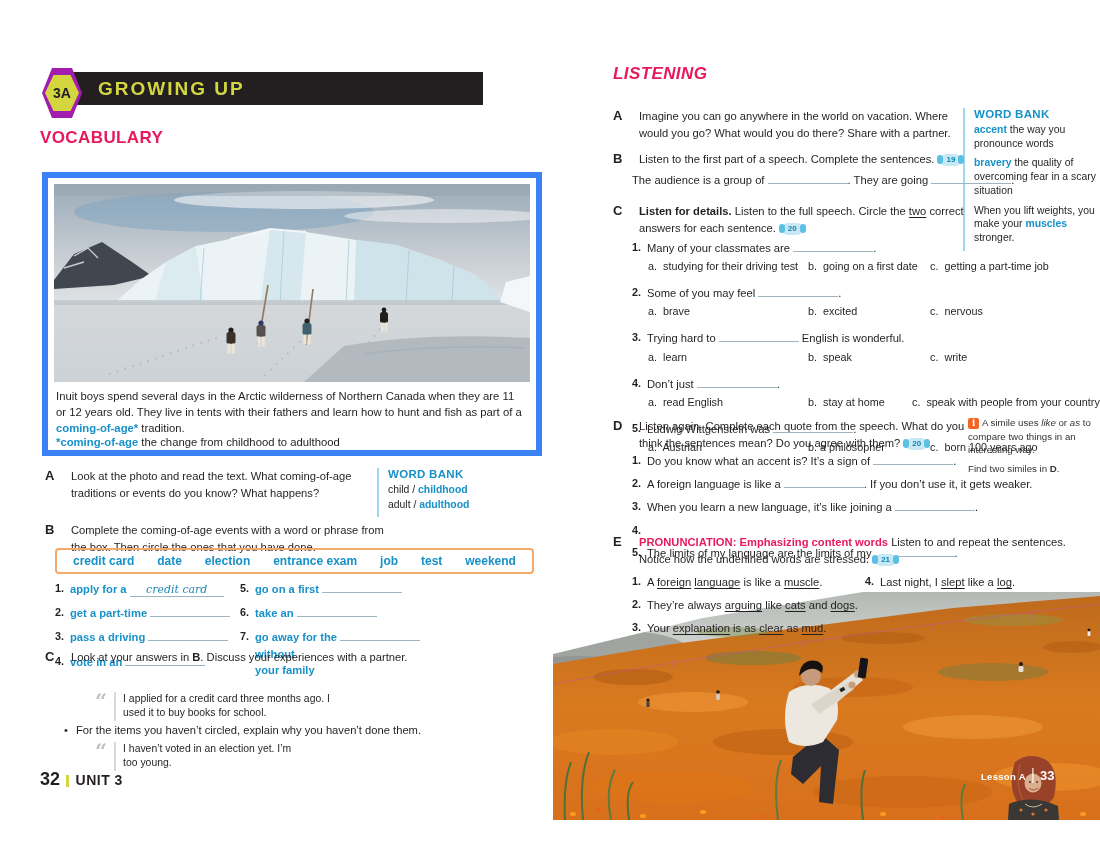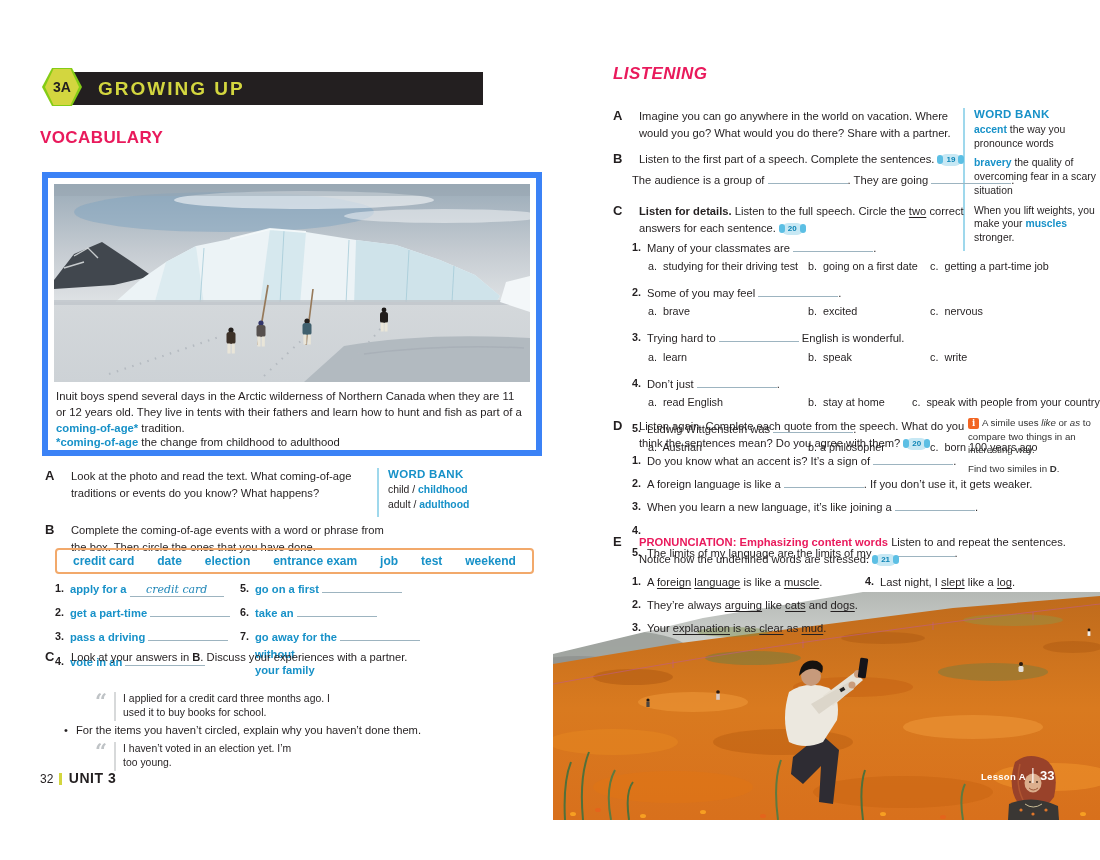--- a/index.html
+++ b/index.html
@@ -7,21 +7,21 @@
     width:1100px;height:860px;position:relative;background:#ffffff;
     font-family:"Liberation Sans",sans-serif;color:#231f20;overflow:hidden;
     -webkit-font-smoothing:antialiased;
   }
   .abs{position:absolute;}
   .tw{color:#1791c8;font-weight:bold;}
   u{text-decoration:underline;text-underline-offset:2px;}
   .bk{display:inline-block;width:80px;border-bottom:1px solid #9db4c0;height:11px;vertical-align:baseline;}
   .bk.ans{width:94px;text-align:center;font-family:"DejaVu Serif",serif;font-style:italic;color:#2187b8;font-size:11px;height:auto;line-height:12px;}
   
-  .hexa{width:40px;height:38px;background:#84cc16;clip-path:polygon(25% 0,75% 0,100% 50%,75% 100%,25% 100%,0 50%);display:flex;align-items:center;justify-content:center;}
+  .hexa{width:40px;height:50px;background:#a21caf;clip-path:polygon(25% 0,75% 0,100% 50%,75% 100%,25% 100%,0 50%);display:flex;align-items:center;justify-content:center;}
   .hexa-in{width:34px;height:36px;background:#d3d63f;clip-path:polygon(25% 0,75% 0,100% 50%,75% 100%,25% 100%,0 50%);display:flex;align-items:center;justify-content:center;font-weight:bold;font-size:14px;color:#231f20;}
   .banner{background:#231f20;color:#d3d63f;font-weight:bold;font-size:19px;letter-spacing:2px;height:33px;line-height:33px;padding-left:40px;}
   .h-pink{color:#e91a5c;font-weight:bold;font-size:17px;letter-spacing:.4px;}
   .h-pinkline{color:#e91a5c;font-weight:bold;}
   
   .row{display:flex;gap:12px;}
   .ltr{font-weight:bold;font-size:13px;width:14px;flex:none;}
   .instr{font-size:11.2px;line-height:1.5;}
   .para{font-size:11.2px;line-height:1.5;}
   
@@ -43,21 +43,21 @@
   .audio::before{left:-3px;}
   .audio::after{right:-3px;}
   
   .bullet{font-size:11.2px;line-height:1.45;}
   .bullet::before{content:'\2022';margin-right:8px;}
   .quote{display:flex;gap:7px;}
   .qmark{color:#bfc3c6;font-size:21px;font-family:"DejaVu Serif",serif;font-weight:bold;line-height:.9;flex:none;}
   .qline{width:2px;background:#d7d9da;flex:none;}
   .qtext{font-size:10.4px;line-height:1.38;}
   
-  .pgnum{font-weight:normal;font-size:12px;}
+  .pgnum{font-weight:bold;font-size:18px;}
   .ftbar{display:inline-block;width:2.5px;height:12px;background:#d3d63f;margin:0 7px -2px 6px;}
   .ftunit{font-weight:bold;font-size:14px;letter-spacing:.5px;}
   
   .optrow{display:grid;grid-template-columns:160px 122px auto;font-size:10.8px;padding-left:16px;margin-top:4px;white-space:pre;}
   .stem{font-size:11.2px;}
   .citem{margin-bottom:13px;}
   
   .tip{font-size:9.7px;line-height:1.4;color:#333;}
   .tipicon{display:inline-block;width:11px;height:11px;background:#f26522;color:#fff;font-weight:bold;font-size:8.5px;text-align:center;line-height:11px;border-radius:2px;font-family:"DejaVu Serif",serif;margin-right:3px;}
   .tip p{margin:0 0 5px 0;}

